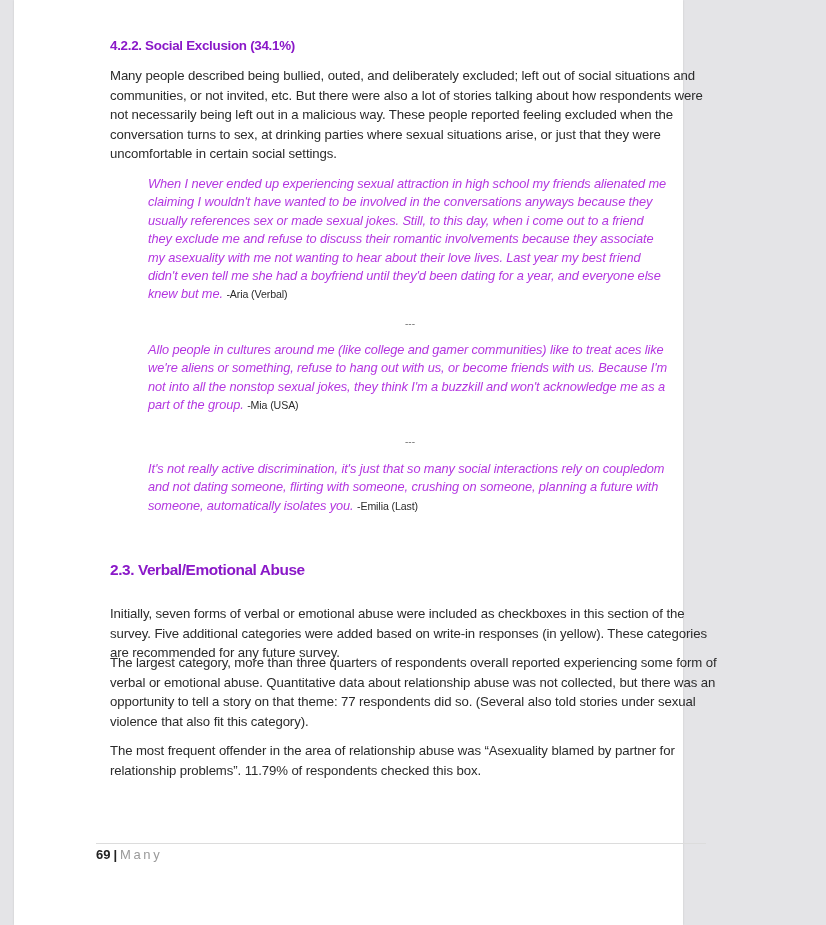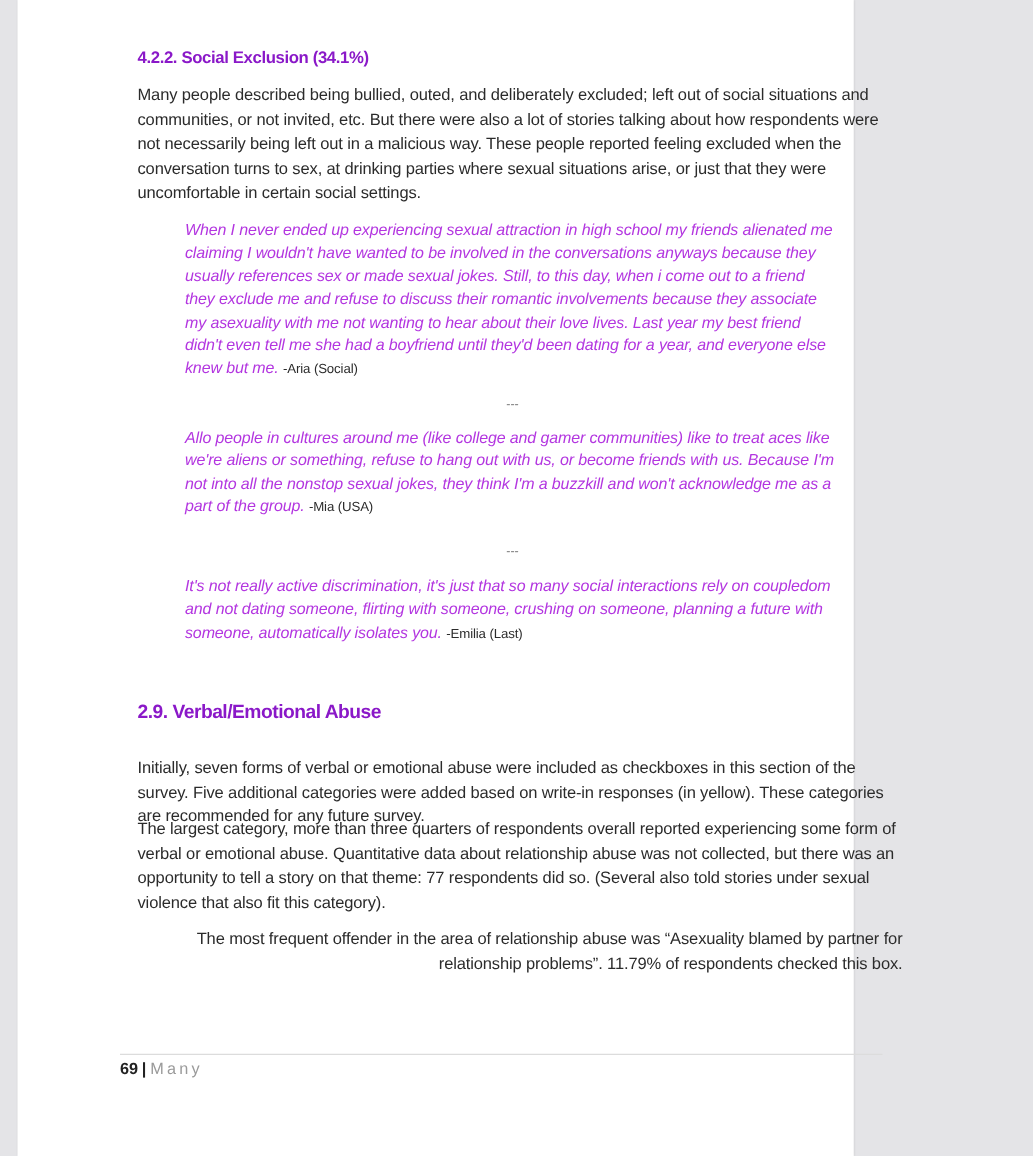--- a/index.html
+++ b/index.html
@@ -54,41 +54,41 @@
 
 <div class="page">
   <div class="content">
 
     <div class="h4">4.2.2. Social Exclusion (34.1%)</div>
 
     <p class="para" style="top:66px;">Many people described being bullied, outed, and deliberately excluded; left out of social situations and communities, or not invited, etc. But there were also a lot of stories talking about how respondents were not necessarily being left out in a malicious way. These people reported feeling excluded when the conversation turns to sex, at drinking parties where sexual situations arise, or just that they were uncomfortable in certain social settings.</p>
 
     <div class="quote" style="top:175px;">
       <span>When I never ended up experiencing sexual attraction in high school my friends alienated me claiming I wouldn't have wanted to be involved in the conversations anyways because they usually references sex or made sexual jokes. Still, to this day, when i come out to a friend they exclude me and refuse to discuss their romantic involvements because they associate my asexuality with me not wanting to hear about their love lives. Last year my best friend didn't even tell me she had a boyfriend until they'd been dating for a year, and everyone else knew but me.</span>
-      <span class="attrib">-Aria (Social)</span>
+      <span class="attrib">-Aria (Verbal)</span>
     </div>
 
     <div class="sep" style="top:314px;">---</div>
 
     <div class="quote" style="top:341px;">
       <span>Allo people in cultures around me (like college and gamer communities) like to treat aces like we're aliens or something, refuse to hang out with us, or become friends with us. Because I'm not into all the nonstop sexual jokes, they think I'm a buzzkill and won't acknowledge me as a part of the group.</span>
       <span class="attrib">-Mia (USA)</span>
     </div>
 
     <div class="sep" style="top:432px;">---</div>
 
     <div class="quote" style="top:460px;">
       <span>It's not really active discrimination, it's just that so many social interactions rely on coupledom and not dating someone, flirting with someone, crushing on someone, planning a future with someone, automatically isolates you.</span>
       <span class="attrib">-Emilia (Last)</span>
     </div>
 
-    <div class="h3">2.9. Verbal/Emotional Abuse</div>
+    <div class="h3">2.3. Verbal/Emotional Abuse</div>
 
     <p class="para" style="top:584px;margin-top:20px;">Initially, seven forms of verbal or emotional abuse were included as checkboxes in this section of the survey. Five additional categories were added based on write-in responses (in yellow). These categories are recommended for any future survey.</p>
     <p class="para" style="top:653px;">The largest category, more than three quarters of respondents overall reported experiencing some form of verbal or emotional abuse. Quantitative data about relationship abuse was not collected, but there was an opportunity to tell a story on that theme: 77 respondents did so. (Several also told stories under sexual violence that also fit this category).</p>
-    <p class="para" style="top:741px;text-align:right;">The most frequent offender in the area of relationship abuse was “Asexuality blamed by partner for relationship problems”. 11.79% of respondents checked this box.</p>
+    <p class="para" style="top:741px;">The most frequent offender in the area of relationship abuse was “Asexuality blamed by partner for relationship problems”. 11.79% of respondents checked this box.</p>
   </div>
 </div>
 
 <div class="footer-rule"></div>
 <div class="footer">
   <span class="num">69</span><span class="bar">|</span><span class="pg">Many</span>
 </div>
 
 </body></html>

